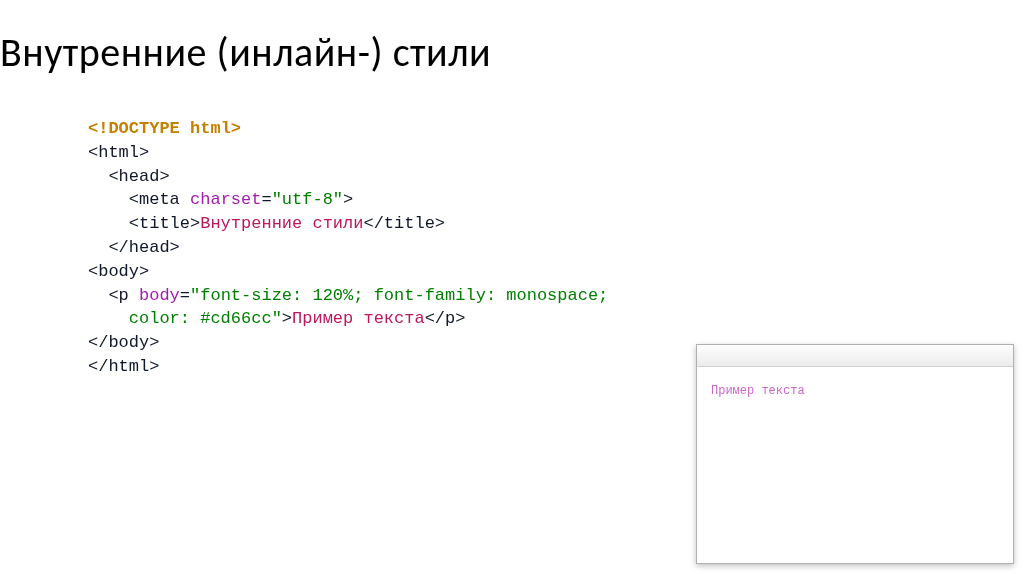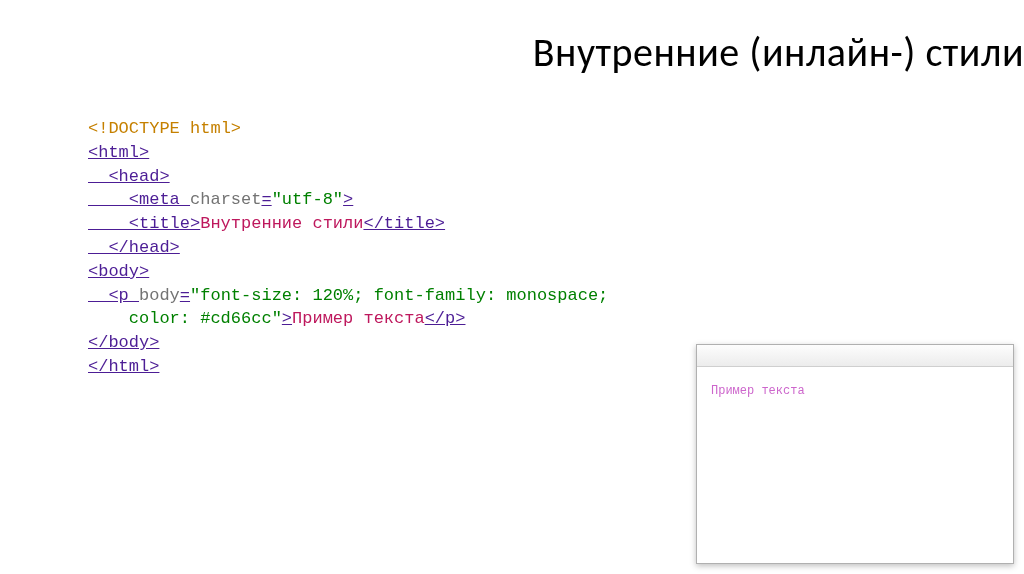--- a/index.html
+++ b/index.html
@@ -5,40 +5,40 @@
   * { box-sizing: border-box; margin: 0; padding: 0; }
   body {
     width: 1024px;
     height: 574px;
     background: #ffffff;
     font-family: Calibri, Arial, sans-serif;
     position: relative;
     overflow: hidden;
   }
   .slide-title {
-    text-align: right;
+    text-align: left;
     font-size: 40px;
     font-weight: 400;
     color: #000000;
     padding-top: 28px;
     padding-bottom: 10px;
     letter-spacing: 0.5px;
   }
   .code-block {
     font-family: Consolas, 'Courier New', monospace;
     font-size: 17px;
     line-height: 1.4;
     color: #000;
     padding-left: 88px;
     padding-top: 30px;
     white-space: pre;
   }
-  .c-brown  { color: #c58000; font-weight: normal; text-align: right; }
-  .c-blue   { color: #4c1d95; text-decoration: underline; }
-  .c-red    { color: #737373; }
+  .c-brown  { color: #c58000; font-weight: bold; text-align: right; }
+  .c-blue   { color: #0f172a; }
+  .c-red    { color: #a21caf; }
   .c-green  { color: #008000; }
   .c-black  { color: #be185d; }
   .preview-window {
     position: absolute;
     right: 10px;
     bottom: 10px;
     width: 318px;
     height: 220px;
     background: #ffffff;
     border: 1px solid #b0b0b0;

